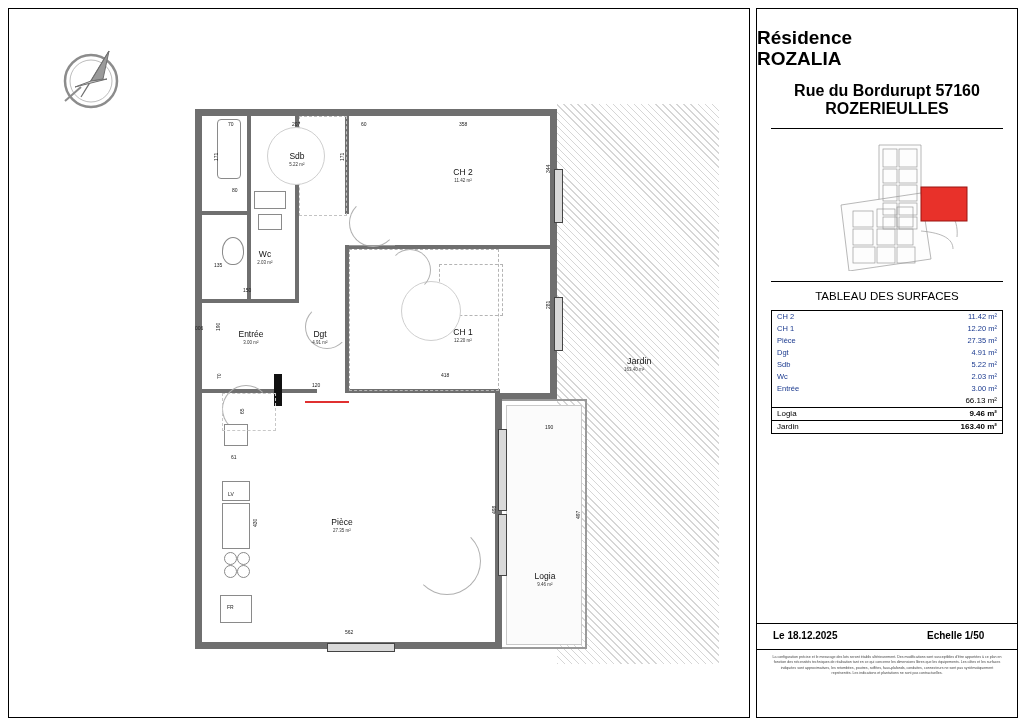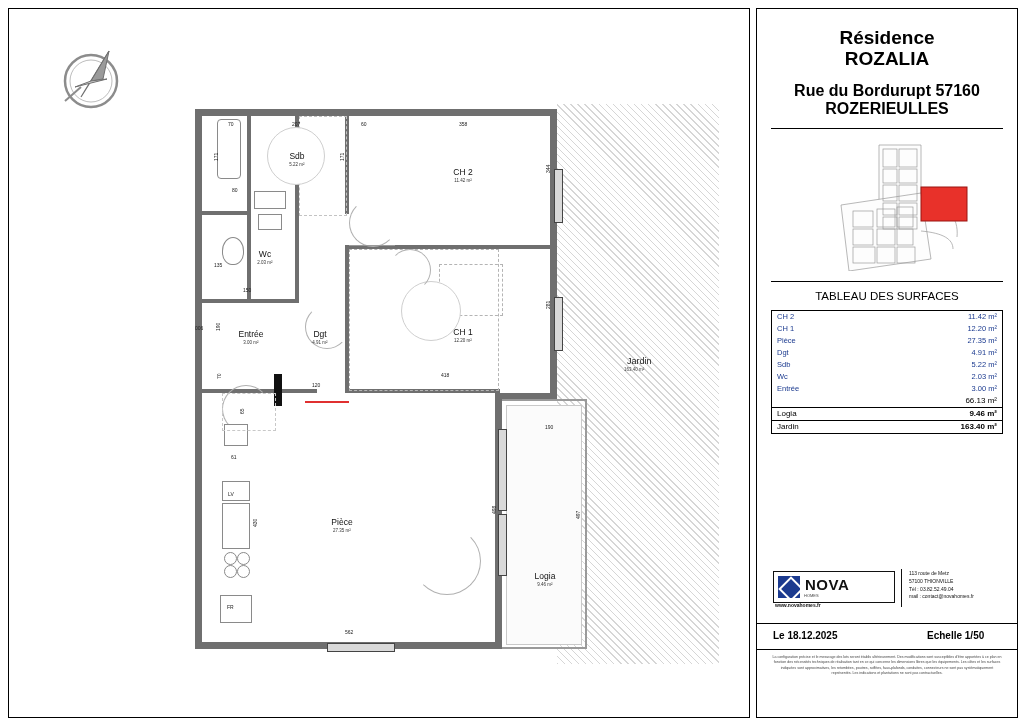--- a/index.html
+++ b/index.html
@@ -37,21 +37,21 @@
   .fix{position:absolute;border:0.8px solid #8a8a8a;background:#fff;}
   .fixr{position:absolute;border:0.8px solid #8a8a8a;background:#fff;border-radius:50%;}
 
   .redmark{position:absolute;background:#e03030;height:1.5px;}
 
   
   .dash{position:absolute;border:0.8px dashed #b4b4b4;}
 
   
   .info{position:absolute;left:756px;top:8px;width:260px;height:708px;border:1px solid #000;background:#fff;}
-  .title{margin-top:18px;text-align:center;font-weight:bold;font-size:19px;line-height:1.12;color:#000;}
+  .title{margin-top:18px;font-weight:bold;font-size:19px;line-height:1.12;color:#000;}
   .addr{margin-top:12px;text-align:center;font-weight:bold;font-size:16px;color:#000;}
   .hr{height:1px;background:#000;margin:10px 14px 0 14px;}
   .appt{margin-top:12px;text-align:center;font-size:11px;color:#000;}
   .appt .lbl{font-weight:bold;}
   .appt .v{font-weight:bold;}
   .niv{margin-top:7px;text-align:center;font-size:11px;color:#000;}
 
   .keyplan{position:relative;margin:10px auto 0 auto;width:232px;height:132px;}
   .kp-hatch{position:absolute;left:0;top:0;width:232px;height:132px;}
 
@@ -315,35 +315,20 @@
           <td class="val blk" style="font-weight:bold;">9.46 m²</td>
         </tr>
         <tr class="sep">
           <td class="blk">Jardin</td>
           <td class="val blk" style="font-weight:bold;">163.40 m²</td>
         </tr>
       </tbody>
         </table>
     </div>
 
-    <div class="logo">
-      <div class="logo-box">
-        <div class="logo-sq"></div>
-        <div>
-          <div class="logo-txt">NOVA</div>
-          <div class="logo-sub">HOMES</div>
-        </div>
-      </div>
-      <div class="logo-url">www.novahomes.fr</div>
-      <div class="logo-div"></div>
-      <div class="logo-addr" style="white-space:pre-line;">113 route de Metz
-57100 THIONVILLE
-Tél : 03.82.52.49.04
-mail : contact@novahomes.fr</div>
-    </div>
 
     <div class="footer-hr"></div>
     <div class="date">Le 18.12.2025</div>
     <div class="echelle">Echelle 1/50</div>
     <div class="footer-hr2"></div>
     <div class="legal">La configuration précise et le mesurage des lots seront établis ultérieurement. Des modifications sont susceptibles d'être apportées à ce plan en fonction des nécessités techniques de réalisation tant en ce qui concerne les dimensions libres que les équipements. Les côtes et les surfaces indiquées sont approximatives, les retombées, poutres, soffites, faux-plafonds, conduites, connecteurs ne sont pas systématiquement représentés. Les indications et plantations ne sont pas contractuelles.</div>
   </div>
 
 </div>
 

